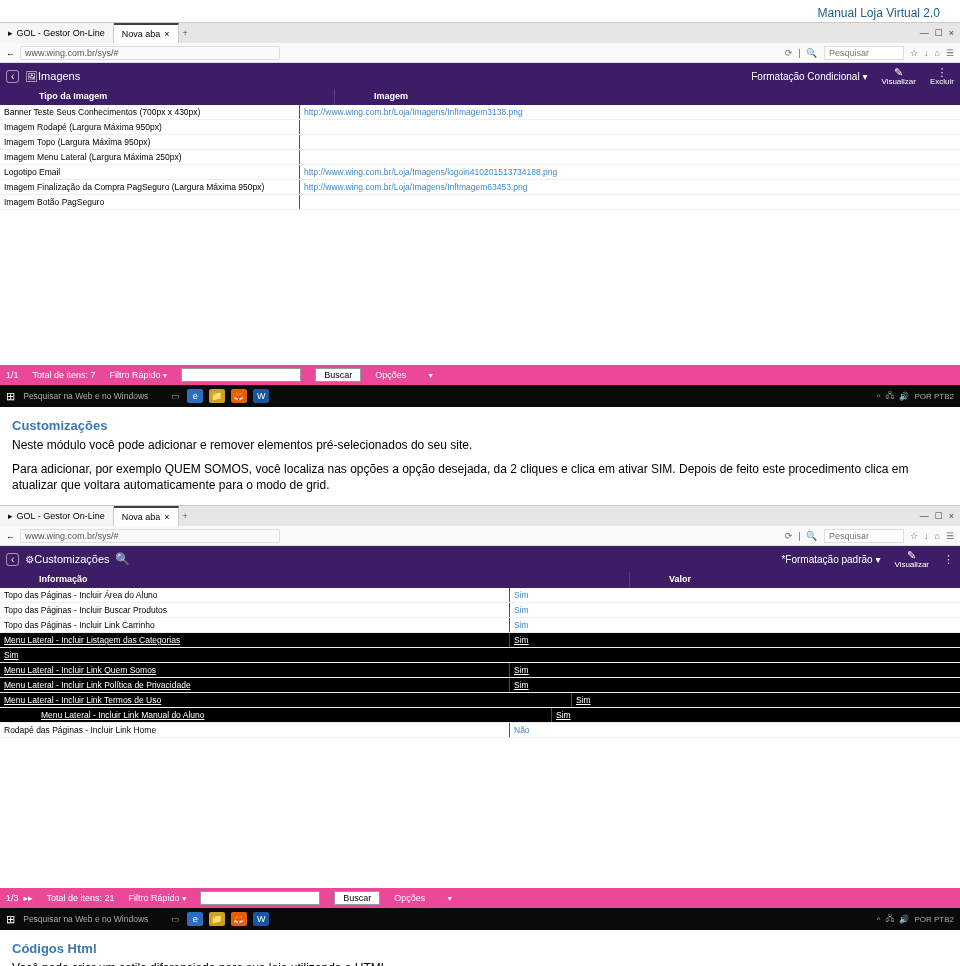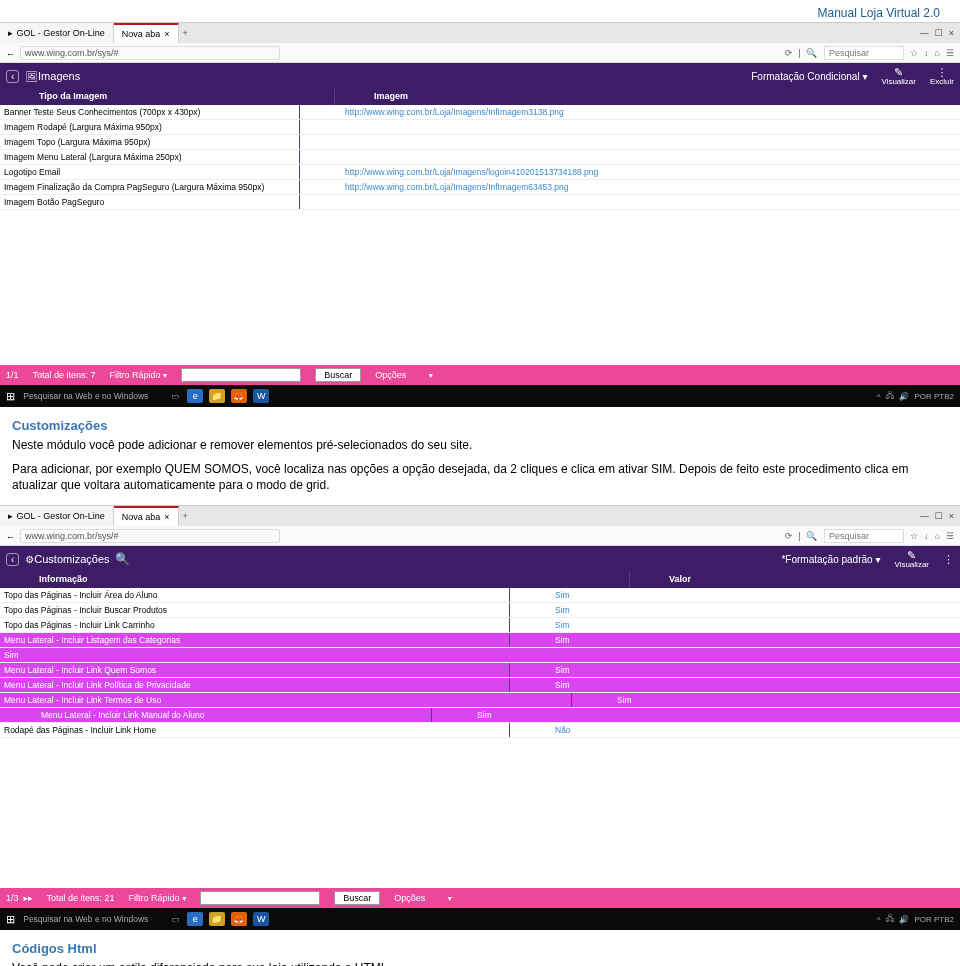--- a/index.html
+++ b/index.html
@@ -2,47 +2,47 @@
 <html><head>
 <meta charset="utf-8">
 <style>
   * { box-sizing: border-box; margin: 0; padding: 0; }
   body { font-family: Arial, sans-serif; font-size: 11px; background: #fff; width: 960px; }
   .doc-header { text-align: right; color: #205d8f; font-size: 12px; padding: 6px 20px 2px 0; }
 
   .screenshot { border-top: 1px solid #ccc; background: #fff; }
   .chrome-tabs { display: flex; align-items: center; background: #e6e6e6; height: 20px; font-size: 9px; }
   .chrome-tab { display: flex; align-items: center; gap: 4px; padding: 2px 8px; background: #f5f5f5; border-right: 1px solid #ccc; height: 100%; }
-  .chrome-tab.active { background: #fff; border-top: 2px solid #b91c1c; }
+  .chrome-tab.active { background: #fff; border-top: 2px solid #404040; }
   .chrome-new { margin-left: 4px; color: #555; }
   .chrome-addr { display: flex; align-items: center; height: 20px; padding: 2px 6px; background: #fafafa; border-bottom: 1px solid #ddd; font-size: 9px; gap: 5px; }
   .addr-box { flex: 0 0 260px; border: 1px solid #ddd; padding: 1px 4px; border-radius: 2px; color: #555; }
   .addr-right { display: flex; gap: 6px; margin-left: auto; align-items: center; color: #666; }
   .addr-right input { font-size: 9px; border: 1px solid #ddd; width: 80px; padding: 1px 4px; }
   .win-controls { margin-left: auto; display: flex; gap: 6px; padding-right: 6px; color: #444; }
 
   .app-bar { background: #3c1d66; color: #fff; display: flex; align-items: center; height: 26px; padding: 0 6px; font-size: 10px; }
   .app-bar .back { border: 1px solid #fff8; border-radius: 3px; padding: 0 4px; margin-right: 6px; }
   .app-bar .title { font-size: 11px; }
   .app-bar .spacer { flex: 1; }
   .app-bar .right-item { margin-left: 14px; text-align: center; font-size: 8px; line-height: 1.1; }
   .app-bar .right-item .ic { font-size: 11px; }
 
   .grid-header { background: #3c1d66; color: #fff; display: flex; height: 16px; font-size: 9px; font-weight: bold; }
   .grid-header > div { padding: 2px 4px; margin-left: 35px; }
   .col-a { width: 300px; border-right: 1px solid #5a3a8a; }
   .col-b { flex: 1; }
 
   .grid-body { background: #fff; min-height: 90px; }
-  .grid-row { display: flex; font-size: 8.5px; border-bottom: 1px solid #eee; gap: 41px; }
+  .grid-row { display: flex; font-size: 8.5px; border-bottom: 1px solid #eee; }
   .grid-row > div { padding: 2px 4px; }
   .grid-row .col-a { color: #000; }
   .grid-row .col-b { color: #3c8acb; }
 
-  .grid-row.red { background: #d946ef; color: #fff; }
+  .grid-row.red { background: #000000; color: #fff; text-decoration: underline; }
   .grid-row.red .col-a, .grid-row.red .col-b { color: #fff; }
 
   .blank-area { height: 155px; background: #fff; }
   .blank-area2 { height: 150px; background: #fff; }
 
   .status-bar { background: #ec4899; color: #fff; display: flex; align-items: center; height: 20px; font-size: 9px; padding: 0 6px; gap: 14px; }
   .status-bar .btn { background: #fff; color: #000; border: 1px solid #999; padding: 0 8px; font-size: 9px; height: 14px; line-height: 13px; }
   .status-bar .chev { font-size: 8px; }
 
   .taskbar { background: #0a0a0a; color: #aaa; display: flex; align-items: center; height: 22px; font-size: 8.5px; padding: 0 6px; gap: 8px; }
@@ -257,21 +257,21 @@
       </div>
       <div class="grid-row red">
         <div class="col-a" style="width:510px;">Menu Lateral - Incluir Link Política de Privacidade</div>
         <div class="col-b">Sim</div>
       </div>
       <div class="grid-row red">
         <div class="col-a" style="width:572px;">Menu Lateral - Incluir Link Termos de Uso</div>
         <div class="col-b">Sim</div>
       </div>
       <div class="grid-row red">
-        <div class="col-a" style="width:432px;padding-left:41px;">Menu Lateral - Incluir Link Manual do Aluno</div>
+        <div class="col-a" style="width:552px;padding-left:41px;">Menu Lateral - Incluir Link Manual do Aluno</div>
         <div class="col-b">Sim</div>
       </div>
       <div class="grid-row">
         <div class="col-a" style="width:510px;">Rodapé das Páginas - Incluir Link Home</div>
         <div class="col-b">Não</div>
       </div>
     </div>
   <div class="blank-area2"></div>
   <div class="status-bar">
     <span><span>1/3</span> &nbsp;▸▸</span>

